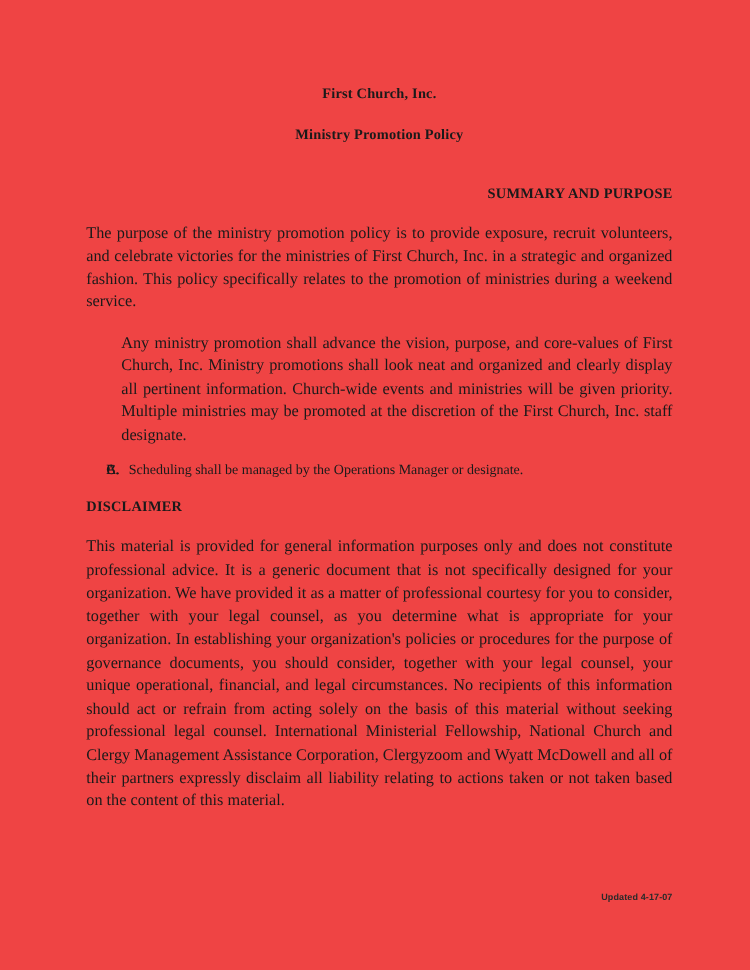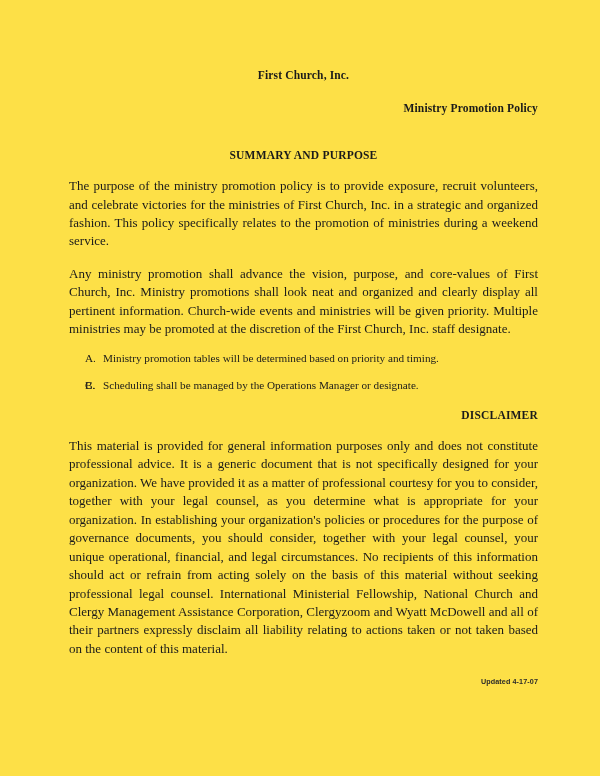--- a/index.html
+++ b/index.html
@@ -14,72 +14,73 @@
     font-family: "Liberation Serif", "DejaVu Serif", serif;
     color: #1a1a1a;
     overflow: hidden;
   }
 
   .page {
     position: absolute;
     left: 0; top: 0;
     width: 600px;
     height: 776px;
-    background: #fde047;
+    background: #ef4444;
   }
 
   .content {
     position: absolute;
     left: 69px;
     top: 68px;
     width: 469px;
   }
 
   .doc-title {
     text-align: center;
     font-weight: bold;
     font-size: 11.5px;
     letter-spacing: 0.15px;
     margin: 0 0 19px 0;
     line-height: 1.25;
   }
 
   .doc-subtitle {
-    text-align: right;
+    text-align: center;
     font-weight: bold;
     font-size: 11.5px;
     letter-spacing: 0.15px;
     margin: 0 0 32px 0;
     line-height: 1.25;
   }
 
   .section-heading {
     font-weight: bold;
     font-size: 11.5px;
     letter-spacing: 0.2px;
     margin: 0 0 15px 0;
-    text-align: center;
+    text-align: right;
     line-height: 1.25;
   }
 
   .section-heading.centered {
-    text-align: right;
+    text-align: left;
   }
 
   .body-text {
     font-size: 13px;
     line-height: 1.42;
     text-align: justify;
     text-justify: inter-word;
     margin: 0 0 14px 0;
     hyphens: none;
   }
 
   .body-text.tight {
     margin-bottom: 12px;
+    margin-left: 28px;
   }
 
   .list {
     margin: 0;
     padding: 0;
     list-style: none;
   }
 
   .list-item {
     position: relative;
@@ -103,21 +104,21 @@
     line-height: 1.42;
   }
 
   .spacer-before-disclaimer {
     height: 14px;
   }
 
   .footer {
     position: absolute;
     left: 69px;
-    top: 677px;
+    top: 713px;
     width: 469px;
     text-align: right;
     font-size: 7.2px;
     font-weight: bold;
     letter-spacing: 0.1px;
     color: #2a2a2a;
     font-family: "Liberation Sans", "DejaVu Sans", sans-serif;
   }
 </style>
 </head>
@@ -134,21 +135,20 @@
     <div class="section-heading">SUMMARY AND PURPOSE</div>
 
     <p class="body-text">The purpose of the ministry promotion policy is to provide exposure, recruit volunteers, and celebrate victories for the ministries of First Church, Inc. in a strategic and organized fashion. This policy specifically relates to the promotion of ministries during a weekend service.</p>
 
 
     <p class="body-text tight">Any ministry promotion shall advance the vision, purpose, and core-values of First Church, Inc. Ministry promotions shall look neat and organized and clearly display all pertinent information. Church-wide events and ministries will be given priority. Multiple ministries may be promoted at the discretion of the First Church, Inc. staff designate.</p>
 
     <ol class="list">
       <li class="list-item">
         <span class="list-marker">A.</span>
-        <span>Ministry promotion tables will be determined based on priority and timing.</span>
       </li>
       <li class="list-item">
         <span class="list-marker">B.</span>
       </li>
       <li class="list-item">
         <span class="list-marker">C.</span>
         <span>Scheduling shall be managed by the Operations Manager or designate.</span>
       </li>
     </ol>
 

